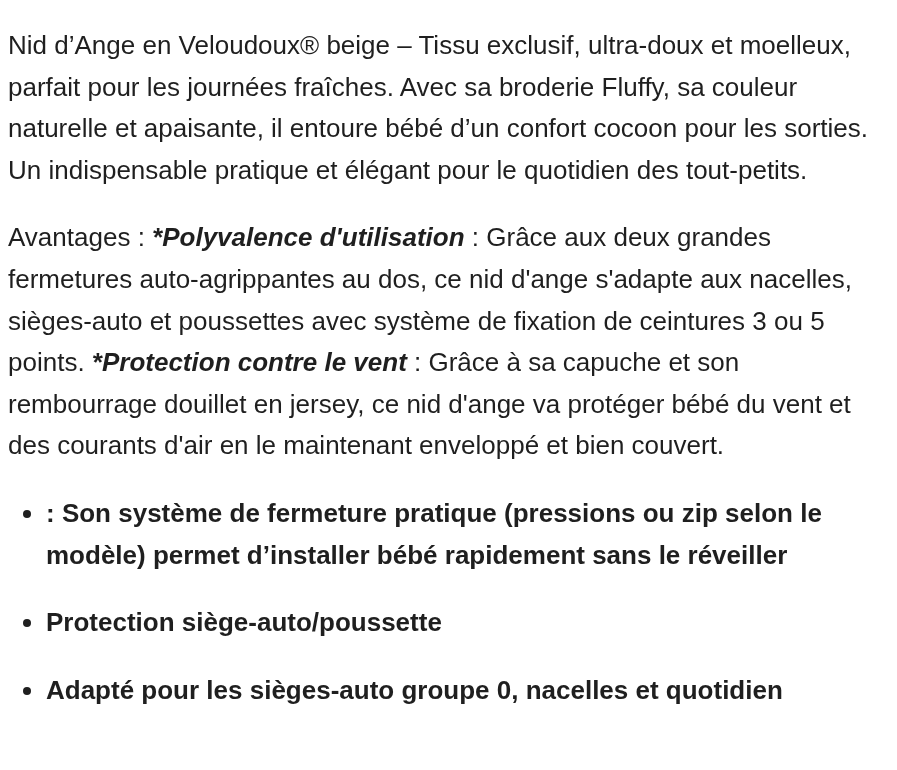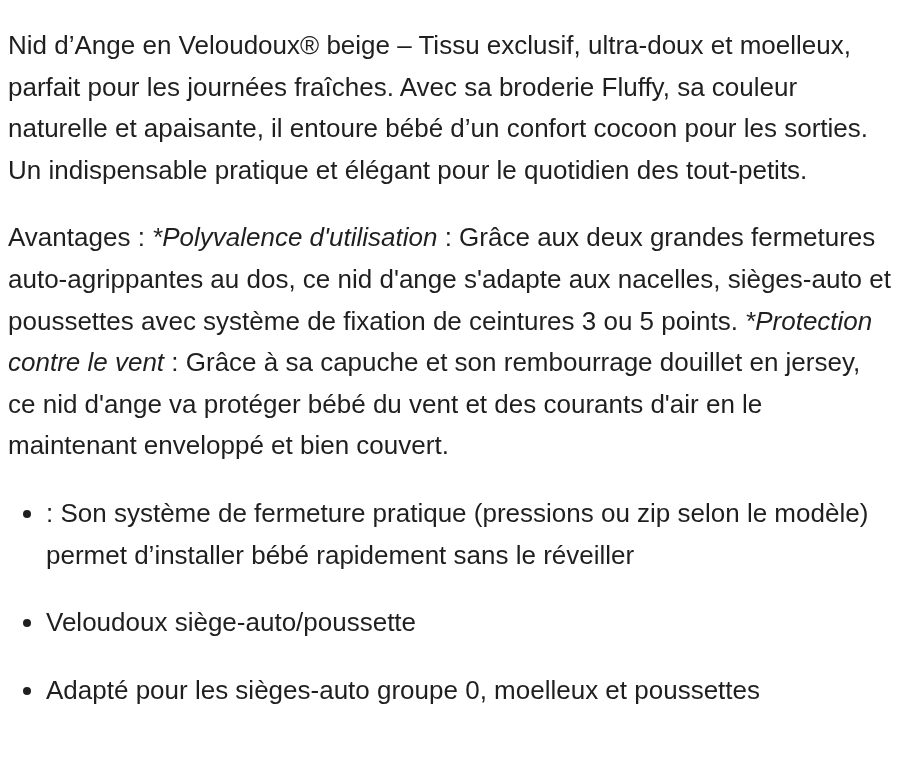--- a/index.html
+++ b/index.html
@@ -21,43 +21,44 @@
     padding: 1px 5px 0 8px;
     margin-top: 24px;
   }
   .content p {
     margin: 0 0 26px 0;
   }
   .content ul {
     list-style: disc outside;
     margin: 0 0 26px 0;
     padding: 0 0 0 38px;
+    font-weight: bold;
   }
   .content li {
     margin: 0 0 26px 0;
   }
   .content li:last-child {
     margin-bottom: 0;
   }
   .run-bold {
     font-weight: normal;
   }
   .run-bold-italic {
-    font-weight: normal;
+    font-weight: bold;
     font-style: italic;
   }
 </style>
 </head>
 <body>
 
 <div class="content">
 
   <p>Nid d’Ange en Veloudoux® beige – Tissu exclusif, ultra-doux et moelleux, parfait pour les journées fraîches. Avec sa broderie Fluffy, sa couleur naturelle et apaisante, il entoure bébé d’un confort cocoon pour les sorties. Un indispensable pratique et élégant pour le quotidien des tout-petits.</p>
 
   <p><span class="run-bold">Avantages</span><span> : </span><span class="run-bold-italic">*Polyvalence d'utilisation</span><span> : Grâce aux deux grandes fermetures auto-agrippantes au dos, ce nid d'ange s'adapte aux nacelles, sièges-auto et poussettes avec système de fixation de ceintures 3 ou 5 points. </span><span class="run-bold-italic">*Protection contre le vent</span><span> : Grâce à sa capuche et son rembourrage douillet en jersey, ce nid d'ange va protéger bébé du vent et des courants d'air en le maintenant enveloppé et bien couvert.</span></p>
 
   <ul>
     <li>: Son système de fermeture pratique (pressions ou zip selon le modèle) permet d’installer bébé rapidement sans le réveiller</li>
-    <li>Veloudoux siège-auto/poussette</li>
-    <li>Adapté pour les sièges-auto groupe 0, moelleux et poussettes</li>
+    <li>Protection siège-auto/poussette</li>
+    <li>Adapté pour les sièges-auto groupe 0, nacelles et quotidien</li>
   </ul>
 
 </div>
 
 </body></html>

